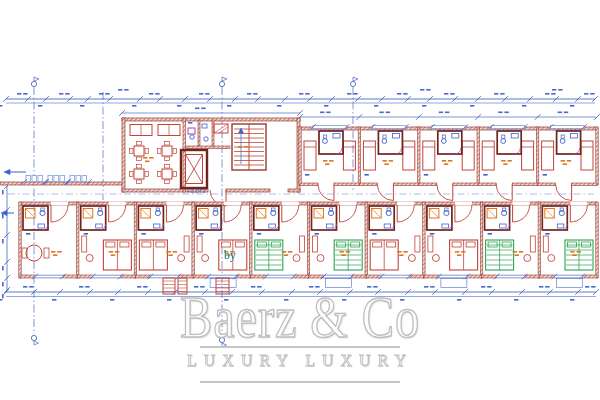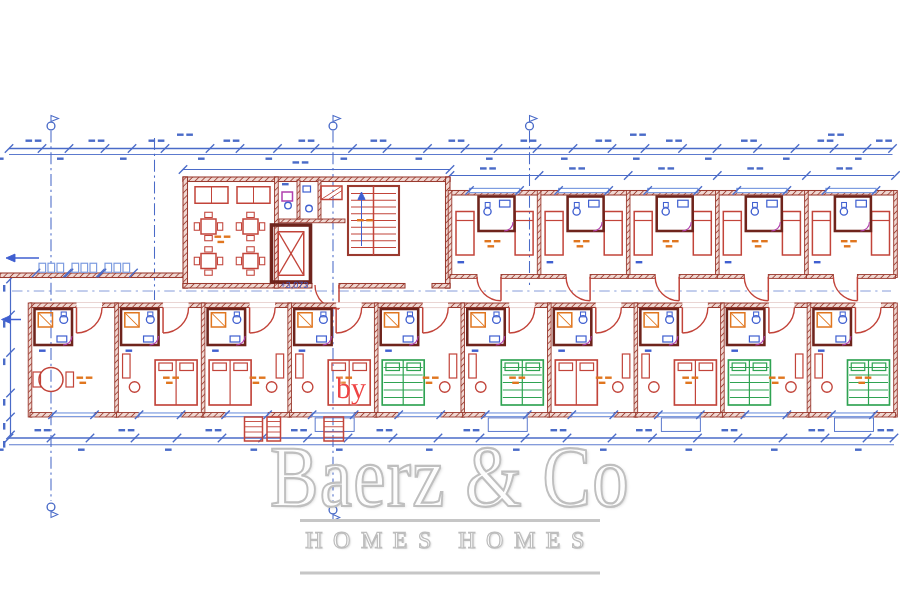--- a/index.html
+++ b/index.html
@@ -4,21 +4,21 @@
 <style>
   html,body{margin:0;padding:0;background:#fff;}
   #stage{position:relative;width:600px;height:400px;background:#ffffff;overflow:hidden;
          font-family:"Liberation Sans",sans-serif;}
   #plan{position:absolute;left:0;top:0;}
   .level-label{position:absolute;left:187px;top:188px;font-size:6px;line-height:6px;
                color:#3f5fd0;font-family:"Liberation Sans",sans-serif;}
   
   .wm{position:absolute;left:0;right:0;text-align:center;
       font-family:"Liberation Serif",serif;pointer-events:none;}
-  .wm-by{position:absolute;left:224px;top:248px;font-size:20px;color:#ef4444;
+  .wm-by{position:absolute;left:224px;top:248px;font-size:12px;color:#0f766e;
          font-family:"Liberation Serif",serif;
          text-shadow:0 0 2px #ffffff;}
   .wm-brand{top:290px;font-size:55px;line-height:1;color:#fdfdfd;
             -webkit-text-stroke:1.4px #bfbfbf;letter-spacing:1px;
             text-shadow:1px 1px 2px rgba(130,130,130,0.35);
             transform:scale(0.88,1.06);}
   .wm-rule{position:absolute;left:50%;width:200px;margin-left:-100px;
            border-top:2px solid #c6c6c6;height:0;}
   .wm-rule-top{top:346px;}
   .wm-rule-bottom{top:381px;}
@@ -734,15 +734,15 @@
         <line x1="216" y1="288" x2="229" y2="288" stroke="#c2443a" stroke-width="0.6"></line>
         <line x1="216" y1="291.5" x2="229" y2="291.5" stroke="#c2443a" stroke-width="0.6"></line>
       </g>
     </svg>
 
   <div class="level-label">+3,073</div>
 
   <div class="wm-by">by</div>
   <div class="wm wm-brand">Baerz &amp; Co</div>
   <div class="wm-rule wm-rule-top"></div>
-  <div class="wm wm-tagline">HOMES HOMES</div>
+  <div class="wm wm-tagline">LUXURY LUXURY</div>
   <div class="wm-rule wm-rule-bottom"></div>
 </div>
 
 </body></html>

